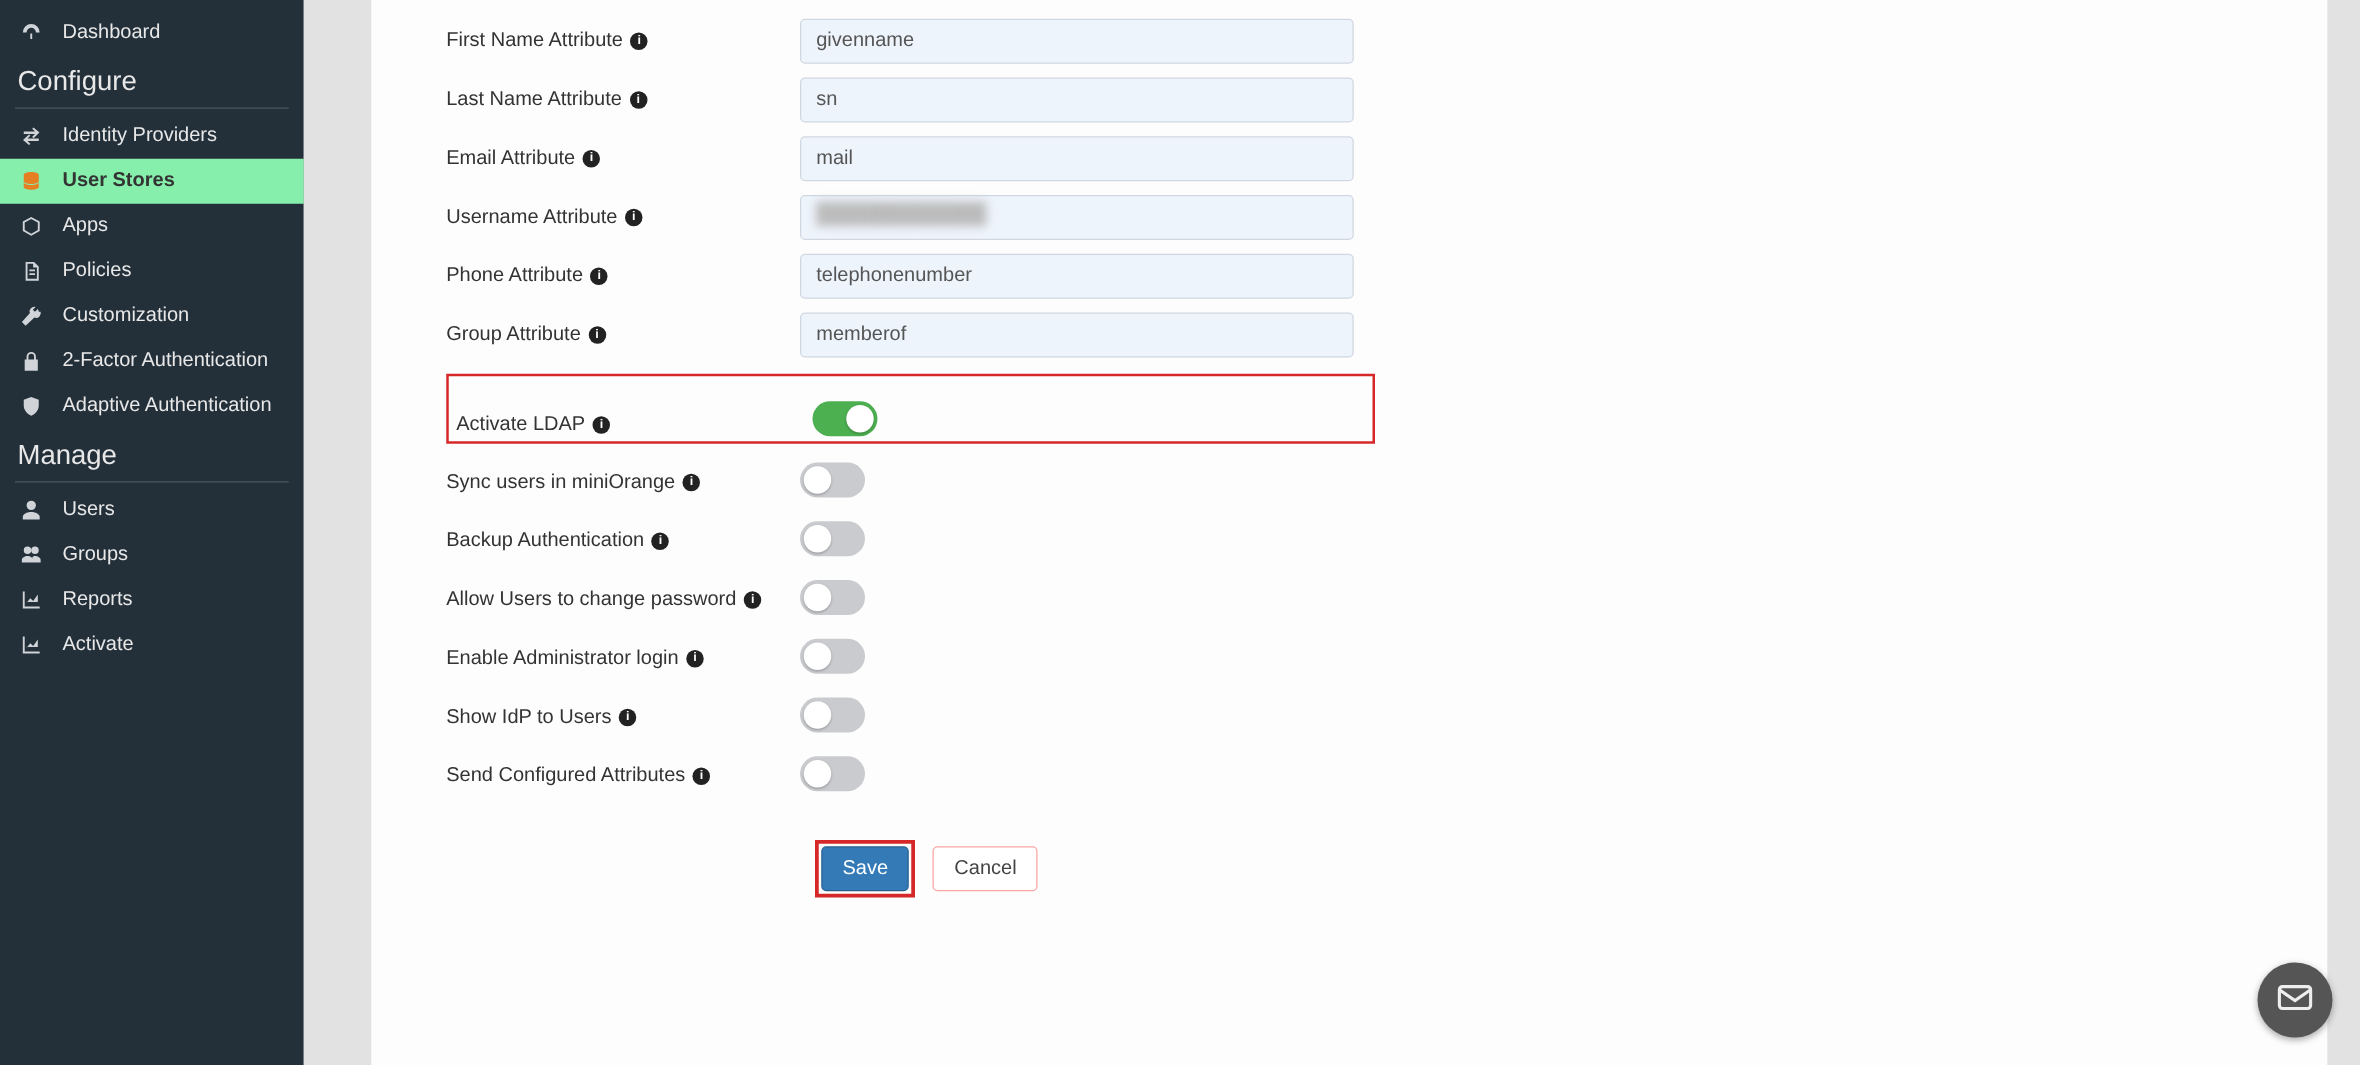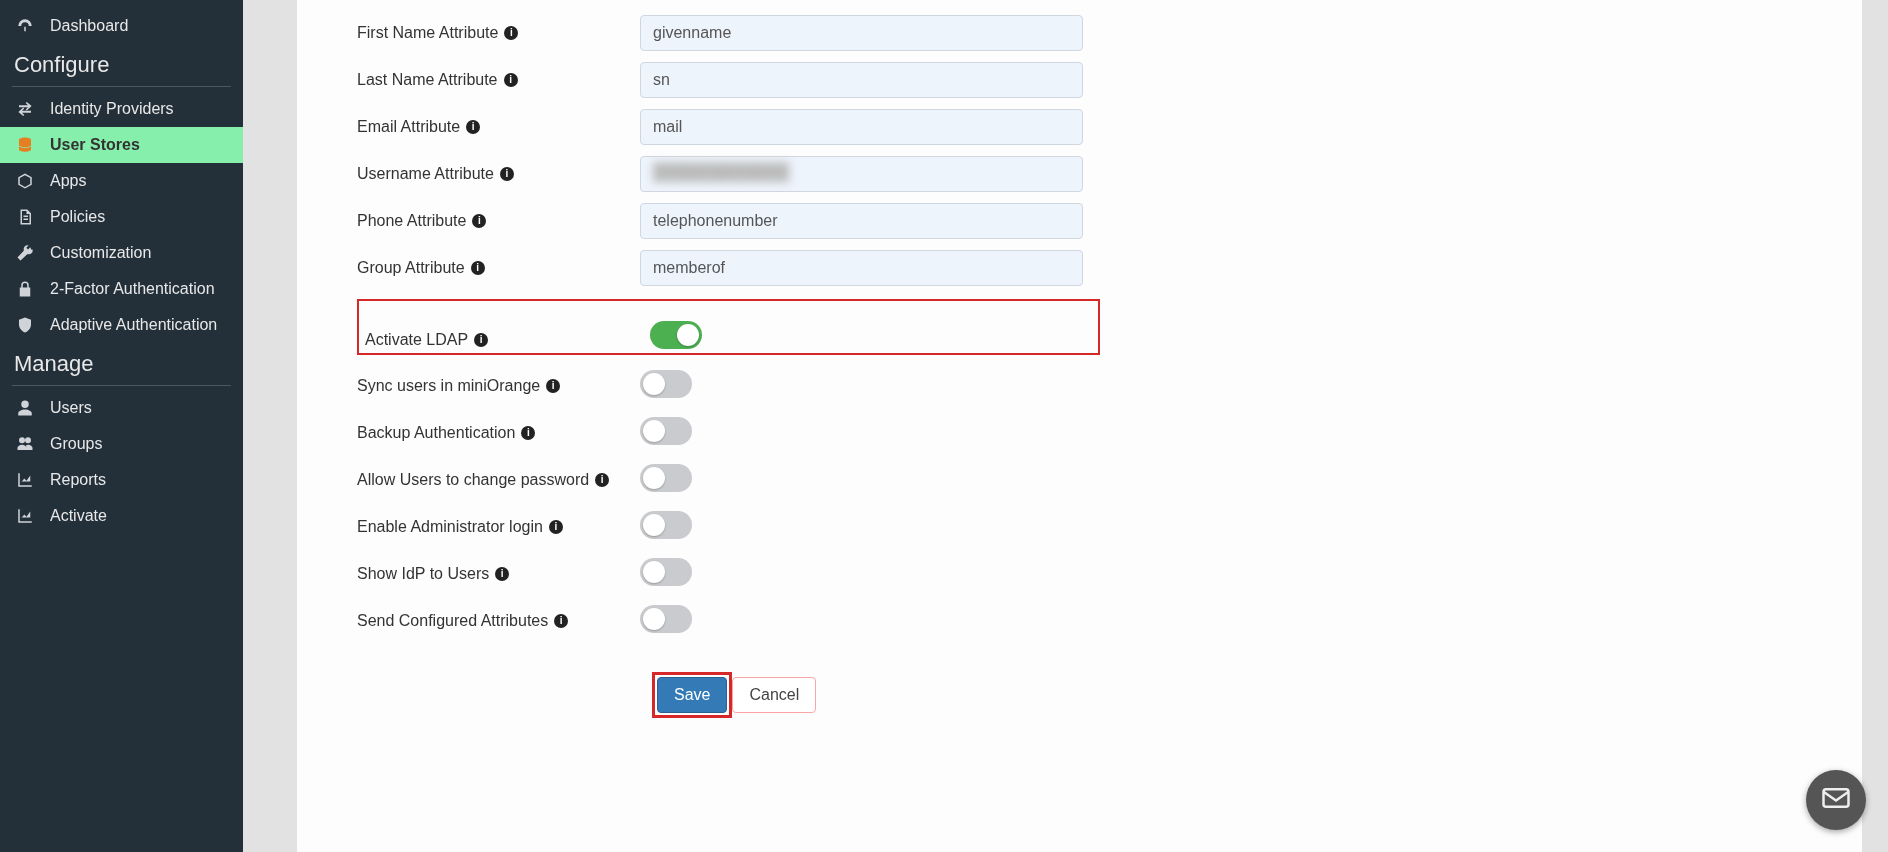--- a/index.html
+++ b/index.html
@@ -35,21 +35,21 @@
   .toggle-highlight-row .form-label-cell { padding-left: 6px; width: 291px; }
   .toggle-highlight-row .toggle-cell { width: 100px; display:flex; justify-content:flex-start; }
 
   
   .toggle { width: 52px; height: 28px; border-radius: 14px; background: #c9cbce; position: relative; cursor: pointer; display:inline-block; }
   .toggle .knob { width: 22px; height: 22px; border-radius: 50%; background: #fff; position: absolute; top: 3px; left: 3px; box-shadow: 0 1px 2px rgba(0,0,0,.25); transition: left .15s; }
   .toggle.on { background: #4caf50; }
   .toggle.on .knob { left: 27px; }
 
   
-  .button-row { display:flex; padding-left: 295px; margin-top: 28px; align-items:center; }
+  .button-row { display:flex; gap:14px; padding-left: 295px; margin-top: 28px; align-items:center; }
   .btn { height: 36px; padding: 0 16px; font-size: 16px; border-radius: 4px; cursor: pointer; display:inline-flex; align-items:center; justify-content:center; }
   .btn-primary { background: #337ab7; color: #fff; border: 1px solid #286090; }
   .btn-primary-box { border: 3px solid #d62828; padding: 2px; display:inline-block; }
   .btn-default { background: #fff; color: #444; border: 1px solid #fca5a5; }
 
   
   .float-chat { position: absolute; right: 22px; bottom: 22px; width: 60px; height: 60px; border-radius: 50%; background: #555; display:flex; align-items:center; justify-content:center; cursor:pointer; box-shadow: 0 2px 6px rgba(0,0,0,.35); }
   .float-chat svg { width: 30px; height: 30px; stroke: #eee; fill: none; stroke-width: 2; }
 </style>
 </head>

